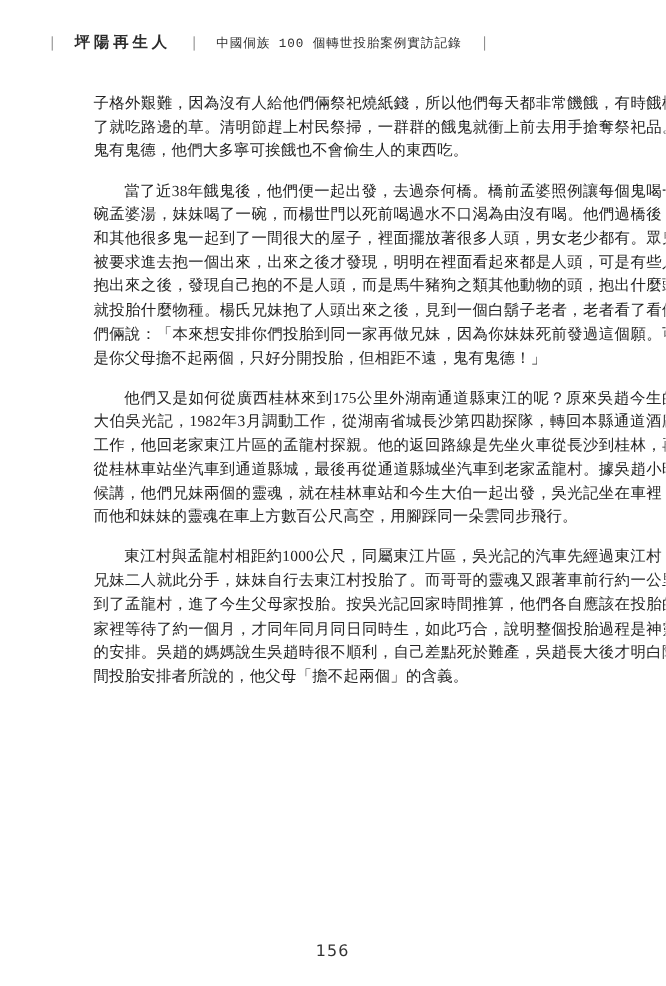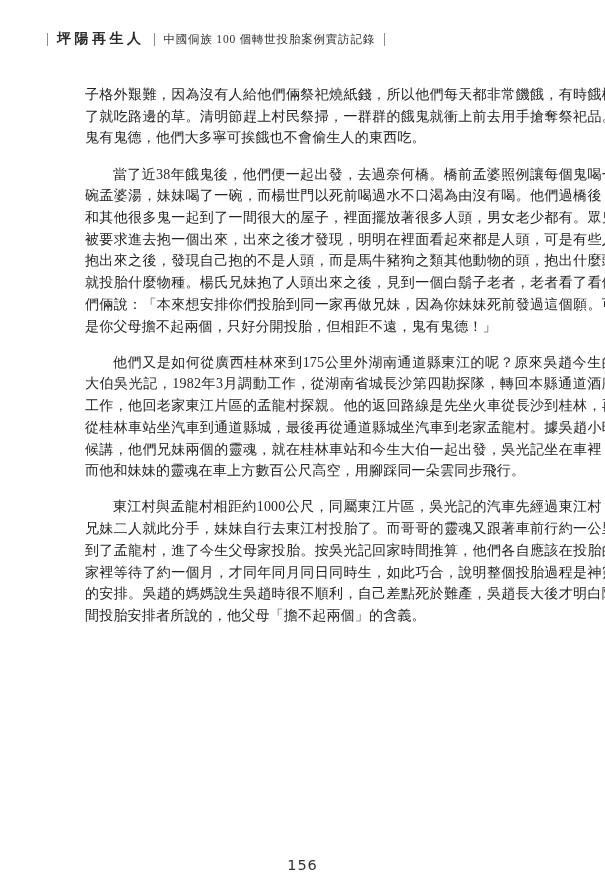--- a/index.html
+++ b/index.html
@@ -13,37 +13,37 @@
     color: #232323;
   }
 
   
   .page-header {
     position: absolute;
     top: 30px;
     left: 47px;
     display: flex;
     align-items: center;
-    gap: 9px;
+    gap: 20px;
     white-space: nowrap;
   }
   .vbar {
     width: 1px;
     height: 13px;
     background: #8f8f8f;
     flex: 0 0 auto;
   }
   .book-title {
     font-size: 14px;
     font-weight: bold;
     letter-spacing: 3.5px;
     color: #2b2b2b;
   }
   .book-subtitle {
-    font-family: Liberation Serif, serif;
+    font-family: Liberation Mono, monospace;
     font-size: 11.5px;
     letter-spacing: 0.8px;
     color: #303030;
   }
 
   
   .content {
     position: absolute;
     top: 84px;
     left: 40px;

